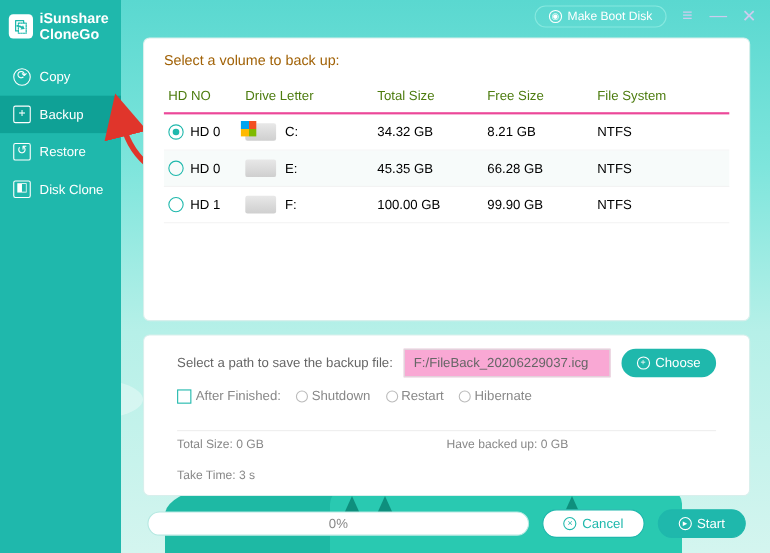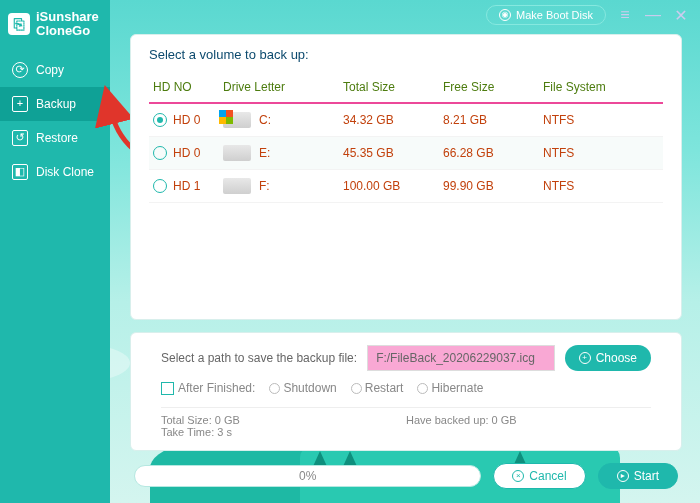--- a/index.html
+++ b/index.html
@@ -32,44 +32,44 @@
 .nav-icon.copy{border-radius:50%;}
 
 
 .arrow { position:absolute; left:108px; top:108px; pointer-events:none; }
 .arrow svg{overflow:visible;}
 
 
 .main { position:absolute; left:130px; right:18px; top:34px; bottom:14px; display:flex; flex-direction:column; gap:12px; }
 .panel { background:#fff; border-radius:6px; padding:12px 18px; border:1px solid #d8efec; }
 .panel.volumes { flex:1 1 auto; min-height:0; }
-.sel-title { color:#0c4a6e; font-size:13px; margin-bottom:10px; }
-
-.vt-head, .vt-row { display:grid; grid-template-columns:70px 120px 100px 100px 100px; gap:0; align-items:center; font-size:12px; color:#c2410c; padding:8px 4px; }
+.sel-title { color:#a16207; font-size:13px; margin-bottom:10px; }
+
+.vt-head, .vt-row { display:grid; grid-template-columns:70px 120px 100px 100px 100px; gap:0; align-items:center; font-size:12px; color:#000000; padding:8px 4px; }
 .vt-head{color:#4d7c0f;border-bottom:2px solid #ec4899;}
 .vt-row{border-bottom:1px solid #f3f3f3;}
 .vt-row.sel{background:#f7fbfa;}
 .radio{width:14px;height:14px;border:1.5px solid #1fb8ac;border-radius:50%;display:inline-block;margin-right:6px;vertical-align:middle;position:relative;}
 .radio.checked::after{content:"";position:absolute;inset:3px;background:#1fb8ac;border-radius:50%;}
 .hdcell{display:flex;align-items:center;}
 .drive{display:flex;align-items:center;gap:8px;}
 .drive-icon{width:28px;height:16px;background:linear-gradient(#e8e8e8,#cfcfcf);border-radius:2px;position:relative;display:inline-block;}
 .drive-icon.win::before{content:"";position:absolute;left:-4px;top:-2px;width:14px;height:14px;background:conic-gradient(#f25022 0 25%,#7fba00 0 50%,#ffb900 0 75%,#00a4ef 0);}
 
 
 .panel.opts{padding:12px 30px;}
 .path-row{display:flex;align-items:center;gap:10px;font-size:12px;color:#666;margin-bottom:10px;}
 .path-input{flex:1;border:1px solid #ddd;padding:5px 8px;font-size:12px;color:#666;background:#f9a8d4;}
 .choose-btn{background:#1fb8ac;color:#fff;border:none;border-radius:14px;padding:6px 14px;font-size:12px;cursor:pointer;display:flex;align-items:center;gap:5px;}
-.after-row{display:flex;align-items:center;gap:14px;font-size:12px;color:#888;margin-bottom:12px;}
+.after-row{display:flex;align-items:center;gap:14px;font-size:12px;color:#888;margin-bottom:24px;}
 .chk{width:13px;height:13px;border:1.5px solid #1fb8ac;display:inline-block;margin-right:4px;vertical-align:middle;}
 .radio-sm{width:11px;height:11px;border:1.5px solid #bbb;border-radius:50%;display:inline-block;margin-right:3px;vertical-align:middle;}
 hr.sep{border:none;border-top:1px solid #eee;margin:6px 0;}
 .status-title{font-size:13px;color:#555;margin-bottom:4px;}
-.status-grid{display:grid;grid-template-columns:1fr 1fr;font-size:11px;color:#888;row-gap:0;}
+.status-grid{display:grid;grid-template-columns:1fr 1fr;font-size:11px;color:#888;row-gap:16px;}
 
 
 .actions{display:flex;align-items:center;gap:12px;padding:0 4px;}
 .progress-wrap{flex:1;height:22px;border:1px solid #b5e8e1;border-radius:12px;background:#fff;display:flex;align-items:center;justify-content:center;font-size:12px;color:#888;}
 .btn-pill{border-radius:14px;padding:5px 18px;font-size:12px;cursor:pointer;display:flex;align-items:center;gap:5px;}
 .btn-cancel{background:#fff;border:1px solid #1fb8ac;color:#1fb8ac;}
 .btn-start{background:#1fb8ac;border:1px solid #1fb8ac;color:#fff;}
 .circ{width:12px;height:12px;border:1.2px solid currentColor;border-radius:50%;display:inline-flex;align-items:center;justify-content:center;font-size:8px;line-height:1;}
 </style>
 </head>

